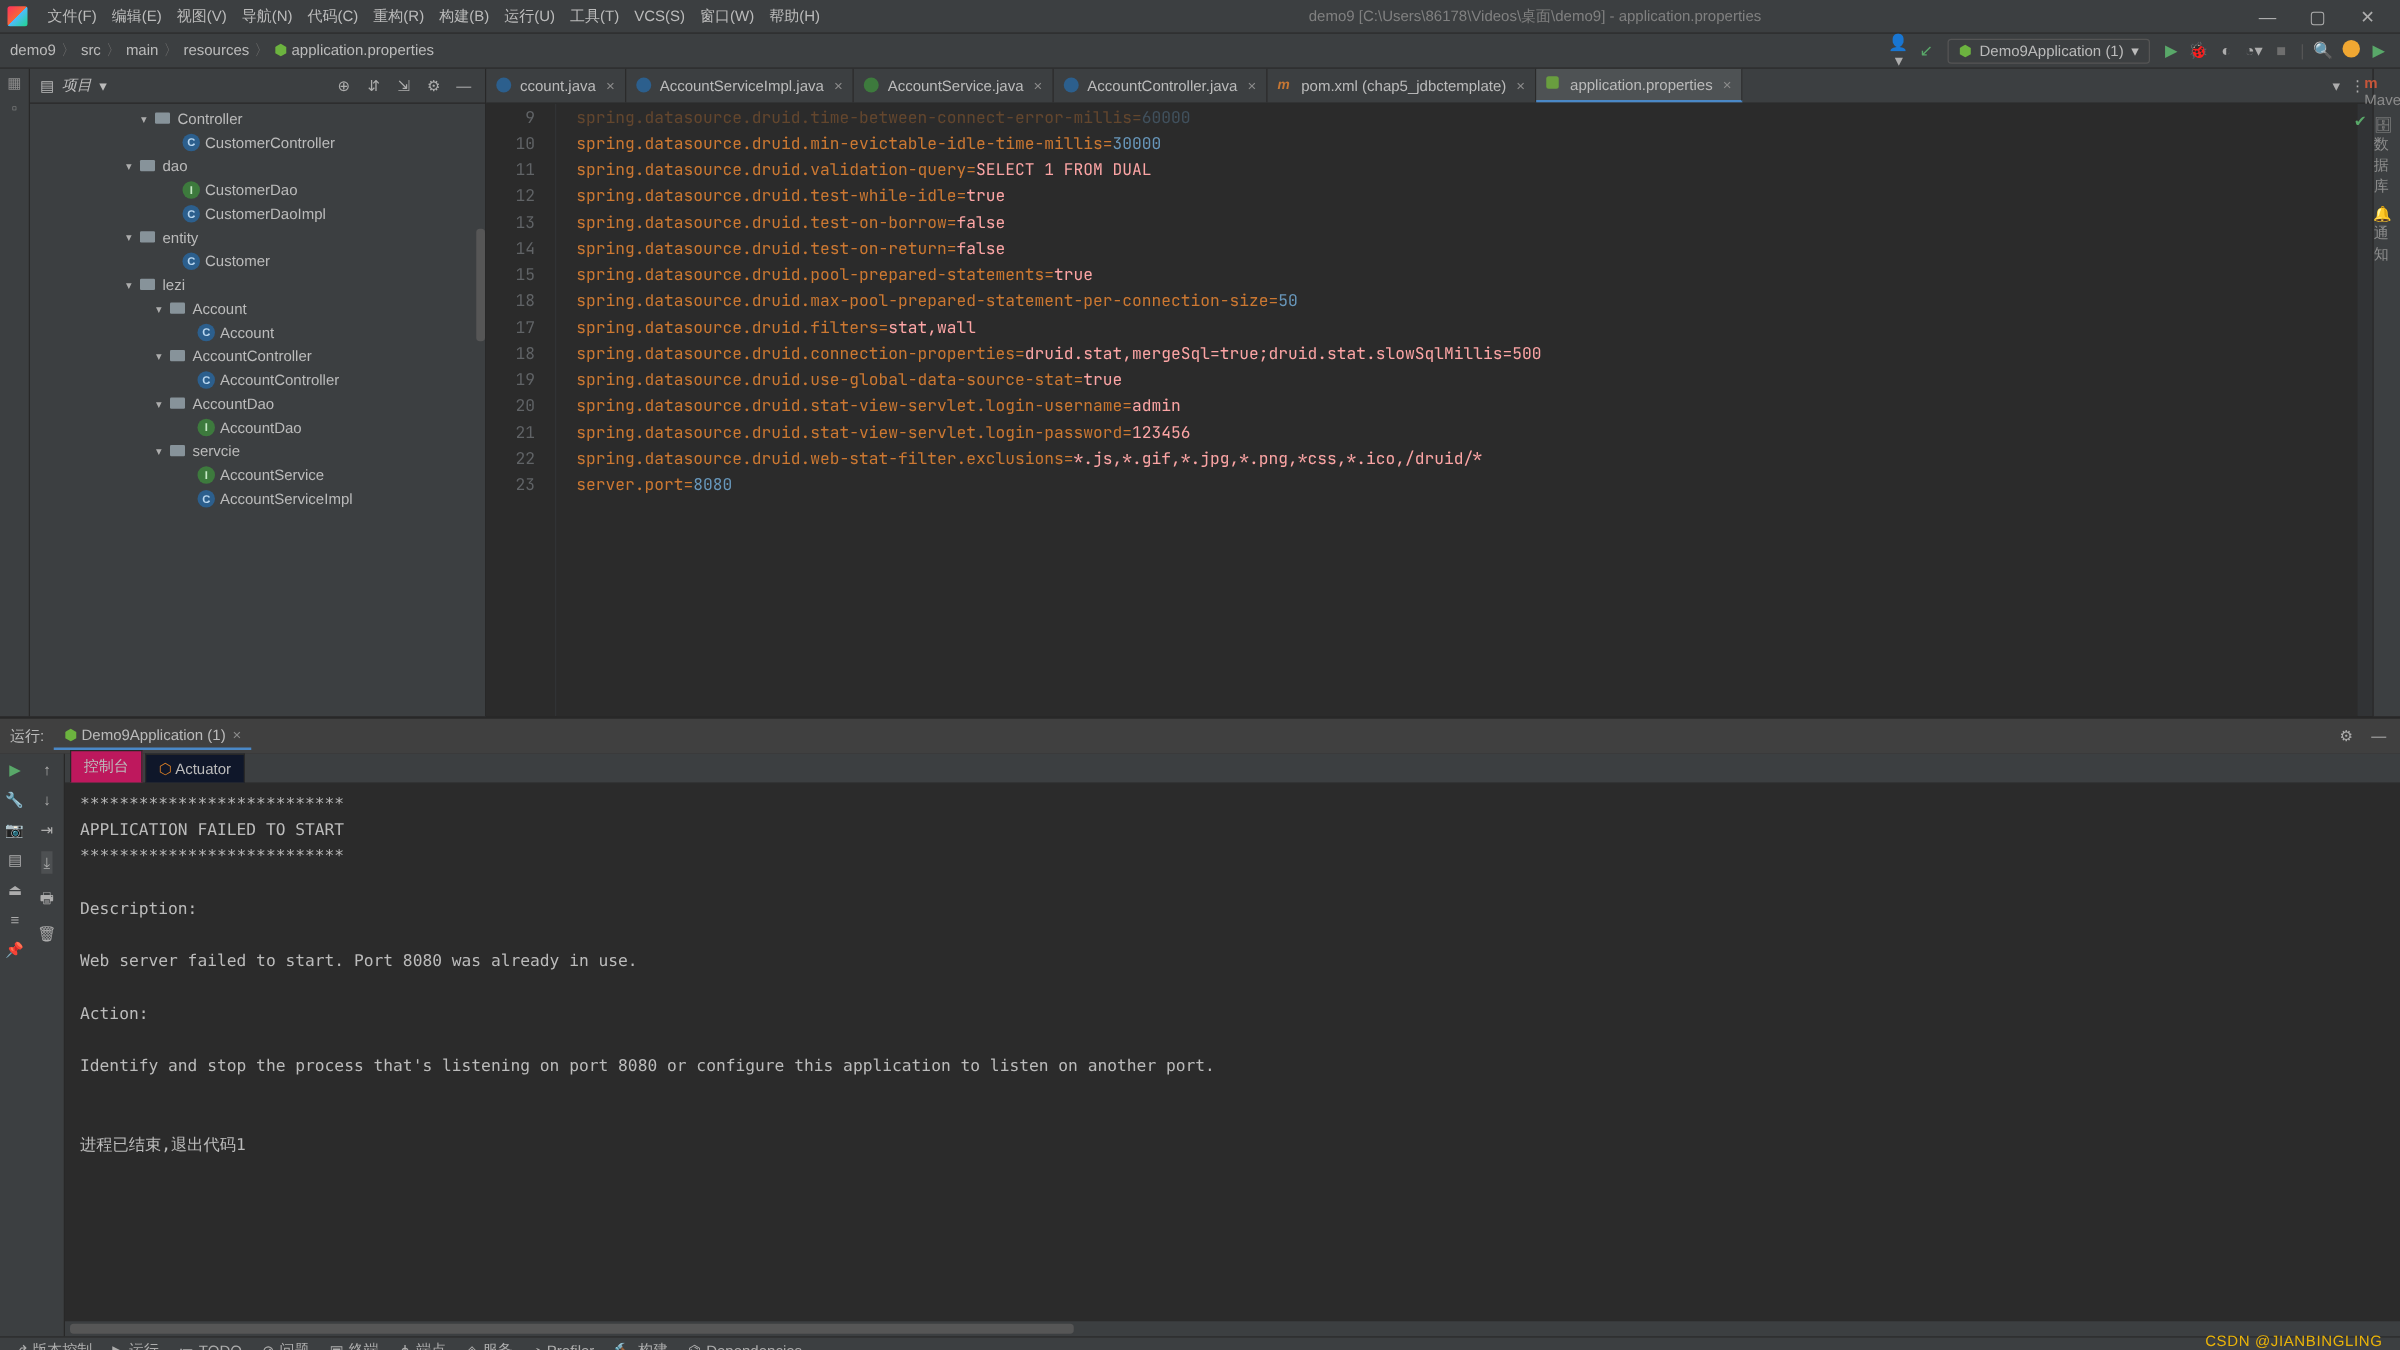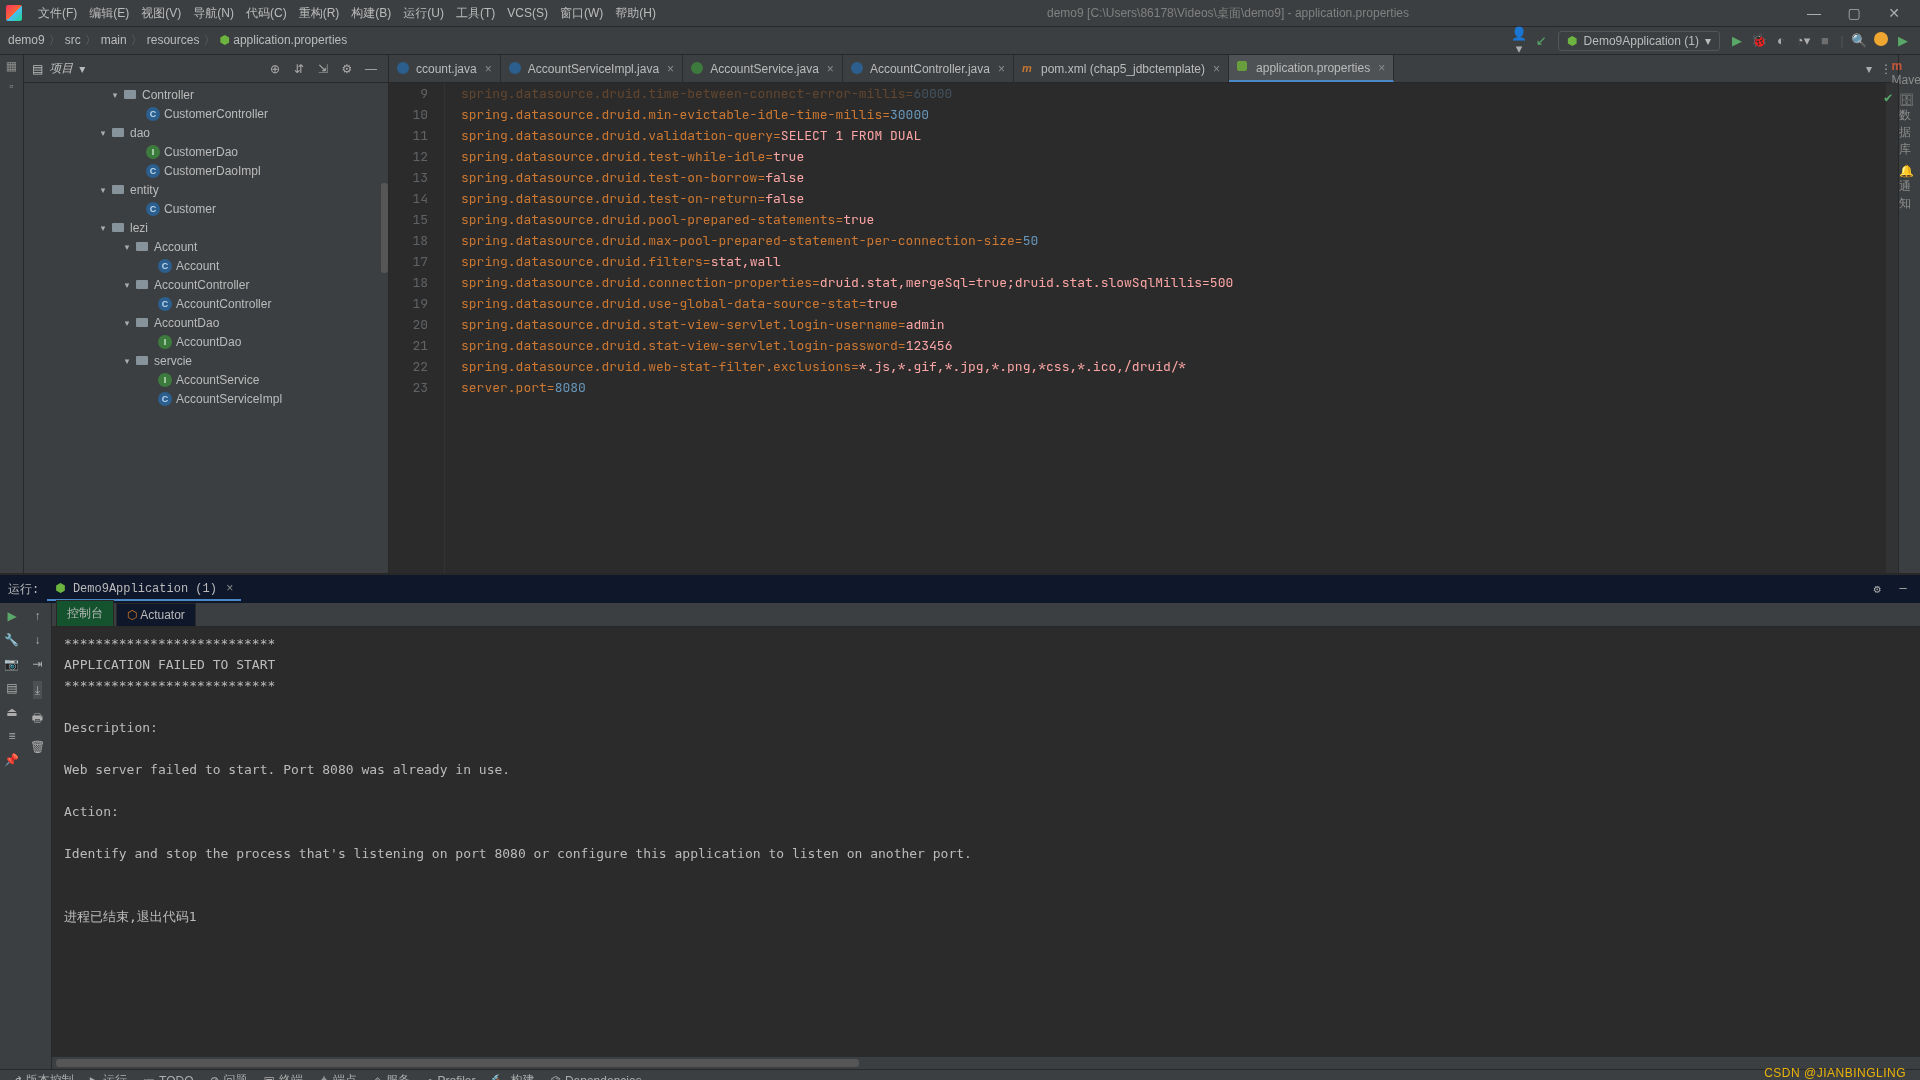--- a/index.html
+++ b/index.html
@@ -45,27 +45,27 @@
 .xclose{color:#8c8c8c;margin-left:2px;}
 .tab-extra{padding:0 6px;color:#adadad;display:flex;align-items:center;gap:8px;}
 .editor { flex:1; display:flex; font-family: "JetBrains Mono", Consolas, monospace; font-size: 13px; line-height: 21px; background:#2b2b2b; position:relative; overflow:hidden;}
 .gutter { width:56px; text-align:right; padding-right:16px; color:#606366; border-right:1px solid #313335; padding-top: 0; user-select:none;}
 .code { flex:1; padding-left:16px; white-space:pre; overflow:hidden; }
 .kw{color:#cc7832;} .val{color:#fca5a5;} .num{color:#6897BB;}
 .right-gutter{width:22px;background:#3c3f41;border-left:1px solid #282828;display:flex;flex-direction:column;align-items:center;gap:6px;padding-top:4px;color:#8c8c8c;}
 .right-strip{width:12px;background:#313335;}
 .check-ok{color:#59a869;font-size:14px;}
 .run-panel { height: 496px; background:#2b2b2b; display:flex; flex-direction:column; border-top:2px solid #282828;}
-.run-header{height:28px;background:#0f172a;display:flex;align-items:center;padding:0 8px;gap:8px;font-family:Liberation Mono, monospace;}
+.run-header{height:28px;background:#404040;display:flex;align-items:center;padding:0 8px;gap:8px;}
 .run-tab{padding:3px 8px;border-bottom:2px solid #4a88c7;}
 .run-body{flex:1;display:flex;}
 .run-side{width:24px;background:#3c3f41;display:flex;flex-direction:column;align-items:center;padding-top:6px;gap:10px;color:#adadad;}
 .run-side2{width:28px;background:#3c3f41;display:flex;flex-direction:column;align-items:center;padding-top:6px;gap:10px;color:#adadad;border-right:1px solid #282828;}
 .run-tabs{height:24px;background:#3c3f41;display:flex;align-items:flex-end;padding-left:4px;gap:2px;border-bottom:1px solid #282828;}
-.con-tab{padding:4px 10px;background:#14532d;border:1px solid #282828;border-bottom:none;font-size:12px;}
+.con-tab{padding:4px 10px;background:#be185d;border:1px solid #282828;border-bottom:none;font-size:12px;}
 .con-tab.inactive{background:#0f172a;color:#bbbbbb;}
 .act-icon{color:#d97f26;}
 .console{flex:1;font-family:Consolas,monospace;font-size:13px;line-height:21px;padding:6px 12px;color:#bbbbbb;white-space:pre;}
 .run-content{flex:1;display:flex;flex-direction:column;}
 .hscroll{height:12px;background:#3c3f41;}
 .hscroll-thumb{width:43%;height:8px;background:#565656;border-radius:3px;margin:2px 0 0 4px;}
 .bottombar{height:22px;background:#3c3f41;display:flex;align-items:center;padding:0 8px;gap:16px;border-top:1px solid #282828;font-size:12px;color:#adadad;}
 .bottombar .item{display:flex;align-items:center;gap:4px;}
 .watermark{position:fixed;right:14px;bottom:0;color:#eab308;font-size:12px;letter-spacing:0.5px;}
 </style>

